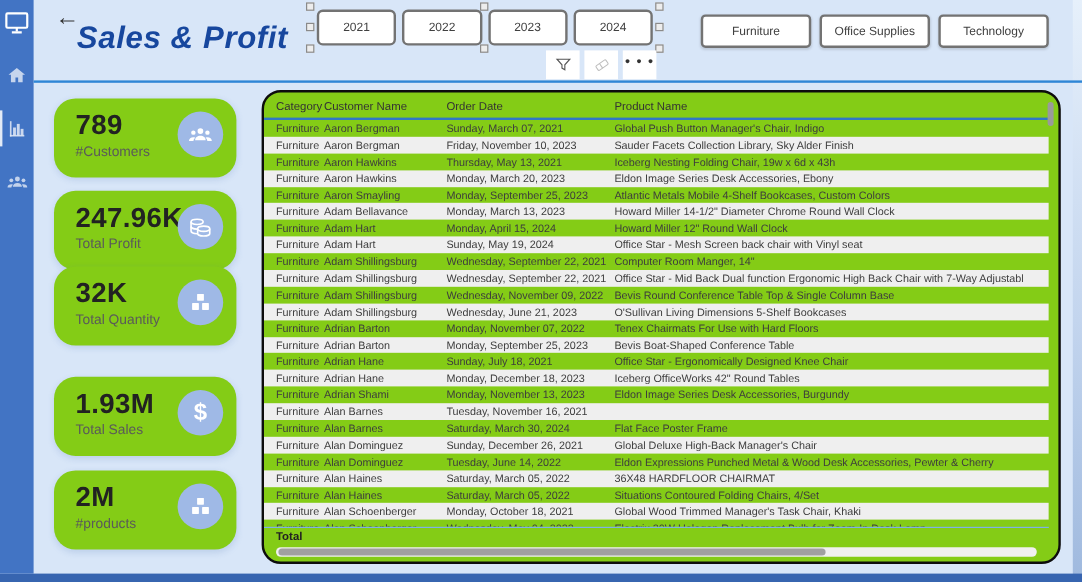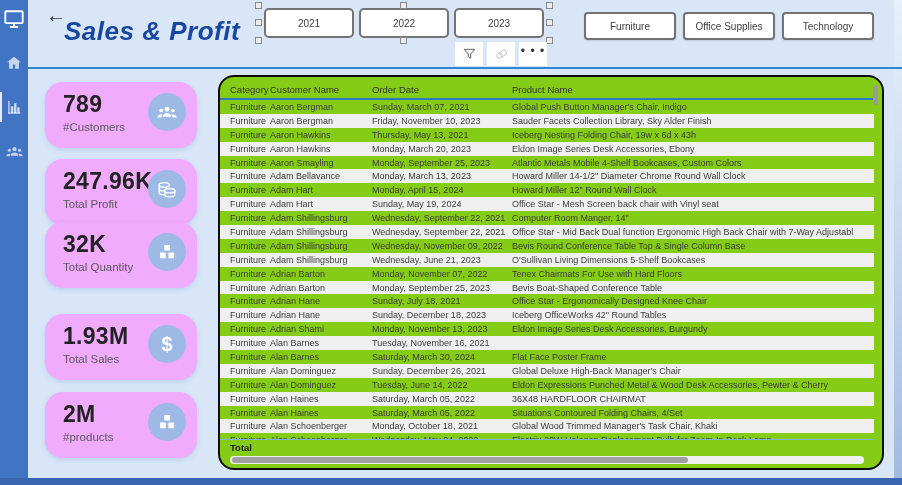--- a/index.html
+++ b/index.html
@@ -36,21 +36,21 @@
   
   .vh { position:absolute; top:42px; left:455px; display:flex; gap:4px; }
   .vh-btn { width:28px; height:24px; background:#fff; display:flex; align-items:center; justify-content:center; cursor:pointer; }
   .vh-dots { font-size:12px; color:#333; letter-spacing:1px; line-height:1; padding-bottom:6px; }
 
   
   .cats { position:absolute; left:584px; top:12px; display:flex; gap:7px; }
   .cat-btn { width:92px; height:28px; line-height:26px; border-radius:4px; box-shadow:0 1px 2px rgba(0,0,0,.12); }
 
   
-  .kpi { position:absolute; left:45px; width:152px; height:66px; background:#f0abfc; border-radius:18px;
+  .kpi { position:absolute; left:45px; width:152px; height:66px; background:#84cc16; border-radius:18px;
     box-shadow:0 2px 5px rgba(70,110,180,.18); padding:9px 12px 0 18px; }
   .kpi-val { font-size:23px; font-weight:bold; color:#222; letter-spacing:.3px; }
   .kpi-lab { font-size:11.5px; color:#5A5A5A; margin-top:3px; }
   .kpi-ico { position:absolute; right:11px; top:11px; width:38px; height:38px; border-radius:50%;
     background:#9FB9E6; display:flex; align-items:center; justify-content:center; color:#fff;
     font-size:20px; font-weight:bold; }
 
   
   .panel { position:absolute; left:218px; top:75px; width:666px; height:395px; background:#84cc16;
     border:2px solid #0d0d0d; border-radius:16px; padding:4px 8px 4px 0; display:flex; flex-direction:column; overflow:hidden; }
@@ -121,20 +121,21 @@
   <span class="handle h-tr"></span>
   <span class="handle h-ml"></span>
   <span class="handle h-mr"></span>
   <span class="handle h-bl"></span>
   <span class="handle h-bc"></span>
   <span class="handle h-br"></span>
   <div class="year-row">
     <button class="btn year-btn">2021</button>
     <button class="btn year-btn">2022</button>
     <button class="btn year-btn">2023</button>
+    <button class="btn year-btn">2024</button>
   </div>
 </div>
 
 <div class="vh">
   <div class="vh-btn">
     <svg width="17" height="16" viewBox="0 0 24 24" fill="none" stroke="#555" stroke-width="1.4">
       <path d="M4 5h16l-6.2 7v6.2l-3.6-2.1V12Z"></path>
     </svg>
   </div>
   <div class="vh-btn">
@@ -323,21 +324,21 @@
       <div class="t-row">
         <div class="cell c-cat">Furniture</div>
         <div class="cell c-name">Adrian Hane</div>
         <div class="cell c-date">Sunday, July 18, 2021</div>
         <div class="cell c-prod">Office Star - Ergonomically Designed Knee Chair</div>
       </div>
 
       <div class="t-row alt">
         <div class="cell c-cat">Furniture</div>
         <div class="cell c-name">Adrian Hane</div>
-        <div class="cell c-date">Sunday, December 18, 2023</div>
+        <div class="cell c-date">Monday, December 18, 2023</div>
         <div class="cell c-prod">Iceberg OfficeWorks 42" Round Tables</div>
       </div>
 
       <div class="t-row">
         <div class="cell c-cat">Furniture</div>
         <div class="cell c-name">Adrian Shami</div>
         <div class="cell c-date">Monday, November 13, 2023</div>
         <div class="cell c-prod">Eldon Image Series Desk Accessories, Burgundy</div>
       </div>
 

